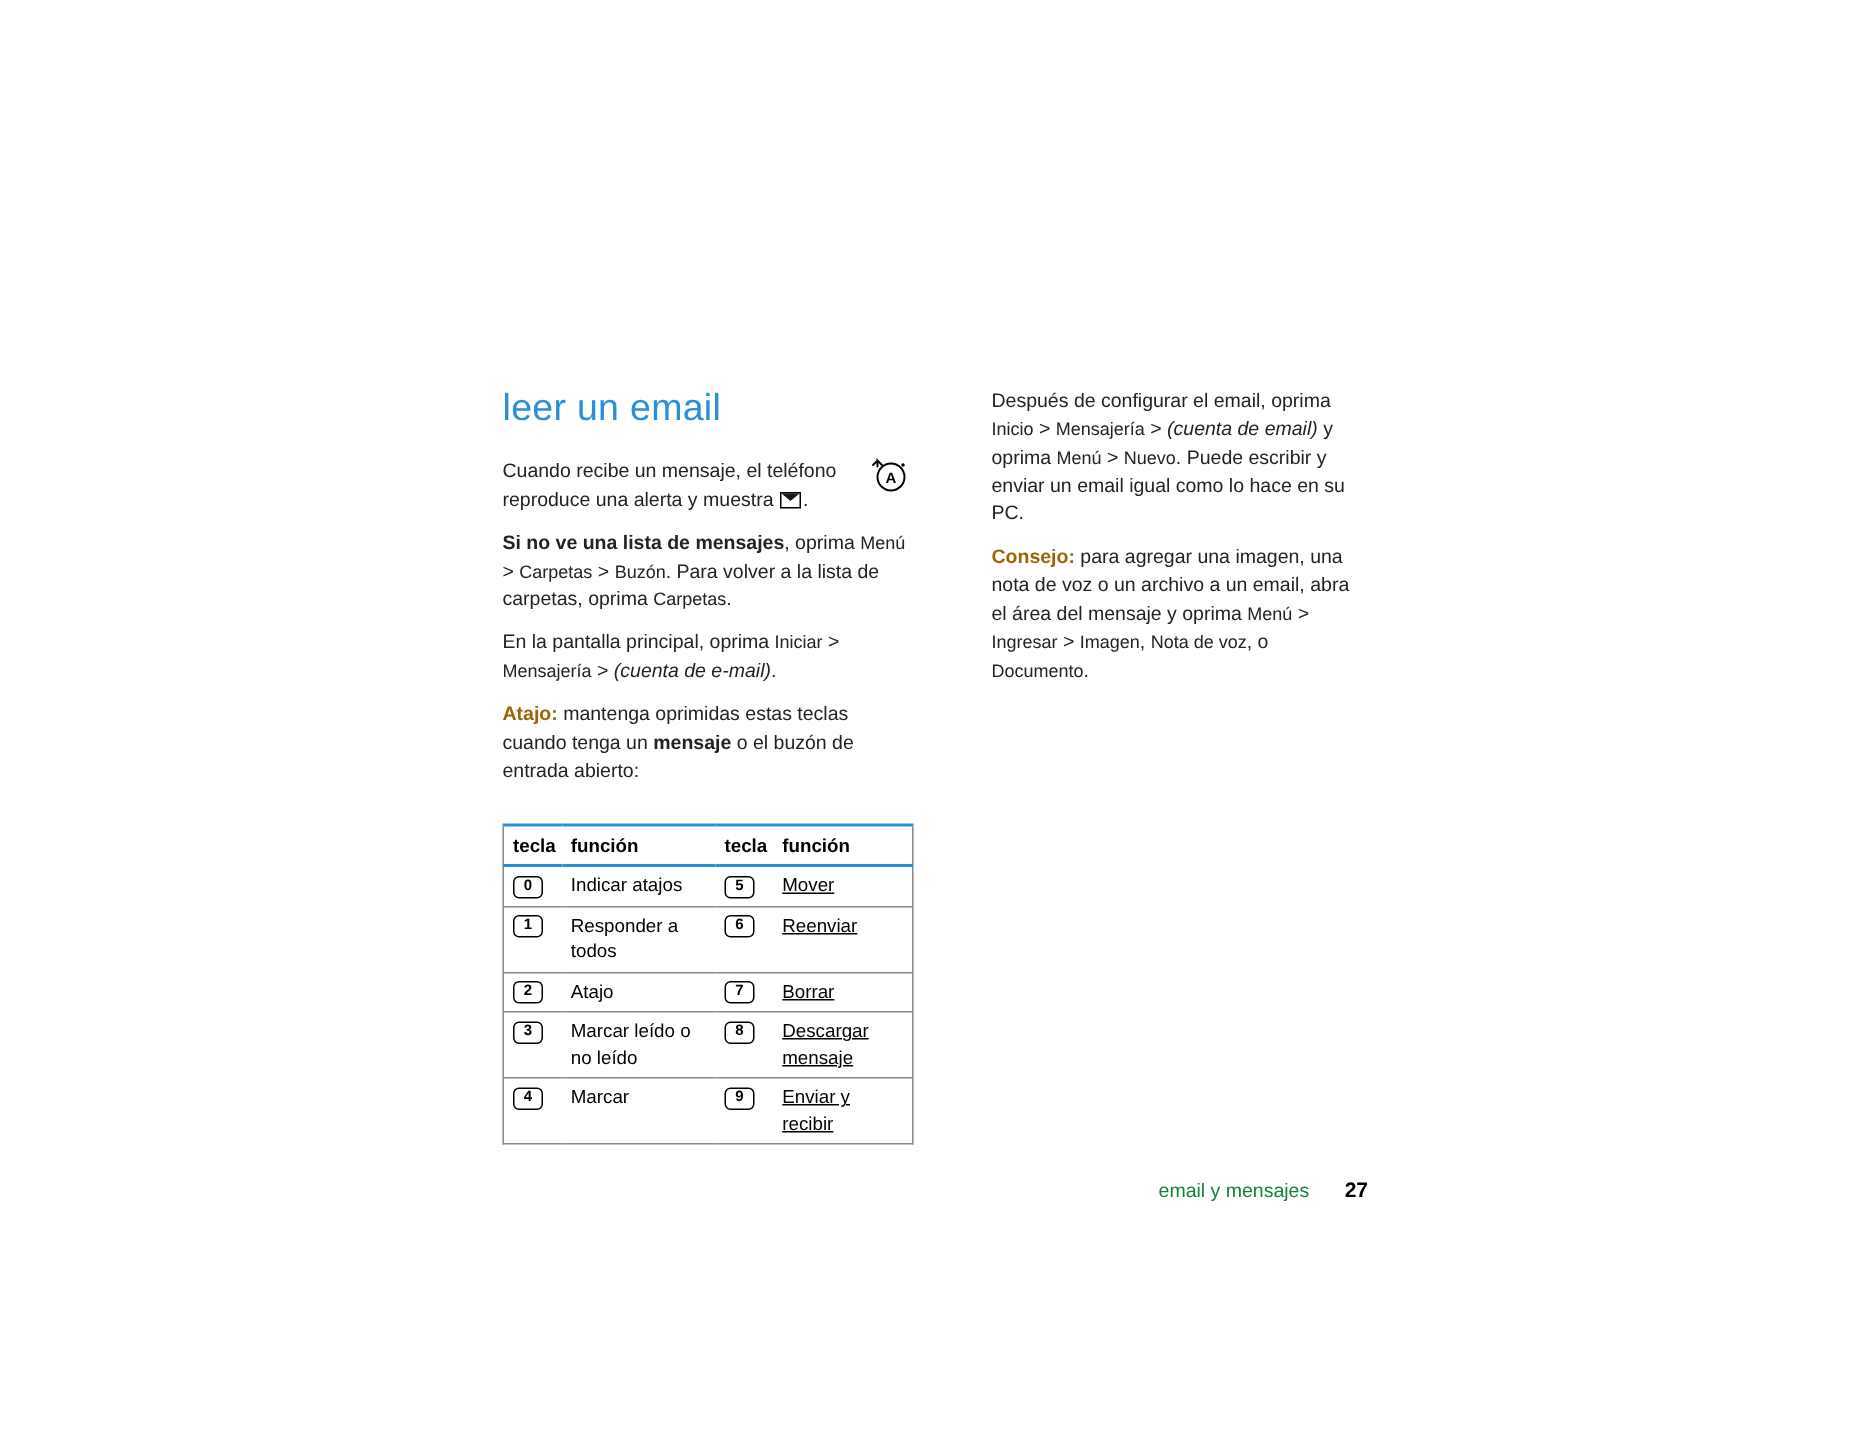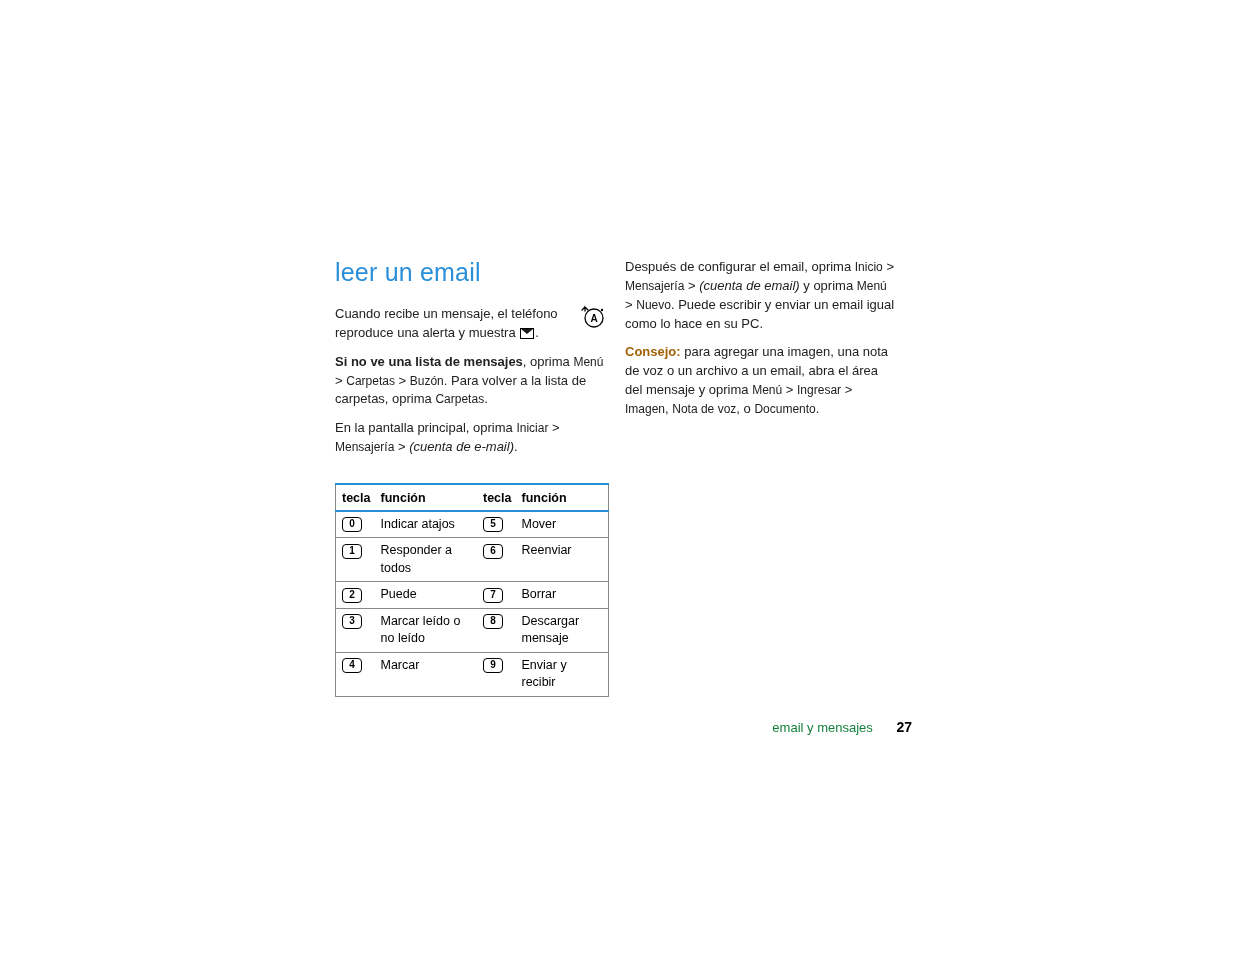--- a/index.html
+++ b/index.html
@@ -12,21 +12,21 @@
     position: relative;
   }
   .page {
     position: absolute;
     left: 335px;
     top: 258px;
     width: 575px;
   }
   .columns {
     display: flex;
-    gap: 20px;
+    gap: 56px;
   }
   .col {
     width: 270px;
   }
   h1 {
     font-size: 25px;
     font-weight: normal;
     color: #2a8fd9;
     margin: 0 0 18px 0;
     letter-spacing: 0.2px;
@@ -90,21 +90,21 @@
     height: 13px;
     line-height: 12px;
     text-align: center;
     font-size: 10px;
     font-weight: bold;
     padding: 0 1px;
     vertical-align: middle;
   }
   td.key-cell { width: 28px; }
   td.func-cell-1 { width: 102px; }
-  td.func-cell-2 { width: 90px; }
+  td.func-cell-2 { width: 90px; text-decoration: underline; }
 
   .footer {
     position: absolute;
     bottom: -38px;
     right: -2px;
     font-size: 13px;
   }
   .footer-label { color: #15803d; margin-right: 20px; }
   .footer-num { font-weight: bold; font-size: 14px; }
 
@@ -151,20 +151,23 @@
       </p>
 
       <p>
         <span class="bold">Si no ve una lista de mensajes</span><span>, oprima </span><span class="condensed">Menú</span><span> &gt; </span><span class="condensed">Carpetas</span><span> &gt; </span><span class="condensed">Buzón</span><span>. Para volver a la lista de carpetas, oprima </span><span class="condensed">Carpetas</span><span>.</span>
       </p>
 
       <p>
         <span>En la pantalla principal, oprima </span><span class="condensed">Iniciar</span><span> &gt; </span><span class="condensed">Mensajería</span><span> &gt; </span><span class="italic">(cuenta de e-mail)</span><span>.</span>
       </p>
 
+      <p>
+        <span class="blue-bold">Atajo:</span><span> mantenga oprimidas estas teclas cuando tenga un </span><span class="bold">mensaje</span><span> o el buzón de entrada abierto:</span>
+      </p>
 
       <table>
         <thead>
           <tr>
             <th>tecla</th>
             <th>función</th>
             <th>tecla</th>
             <th>función</th>
           </tr>
         </thead>
@@ -176,21 +179,21 @@
             <td class="func-cell-2">Mover</td>
           </tr>
           <tr>
             <td class="key-cell"><span class="key-glyph">1</span></td>
             <td class="func-cell-1">Responder a todos</td>
             <td class="key-cell"><span class="key-glyph">6</span></td>
             <td class="func-cell-2">Reenviar</td>
           </tr>
           <tr>
             <td class="key-cell"><span class="key-glyph">2</span></td>
-            <td class="func-cell-1">Puede</td>
+            <td class="func-cell-1">Atajo</td>
             <td class="key-cell"><span class="key-glyph">7</span></td>
             <td class="func-cell-2">Borrar</td>
           </tr>
           <tr>
             <td class="key-cell"><span class="key-glyph">3</span></td>
             <td class="func-cell-1">Marcar leído o no leído</td>
             <td class="key-cell"><span class="key-glyph">8</span></td>
             <td class="func-cell-2">Descargar mensaje</td>
           </tr>
           <tr>

